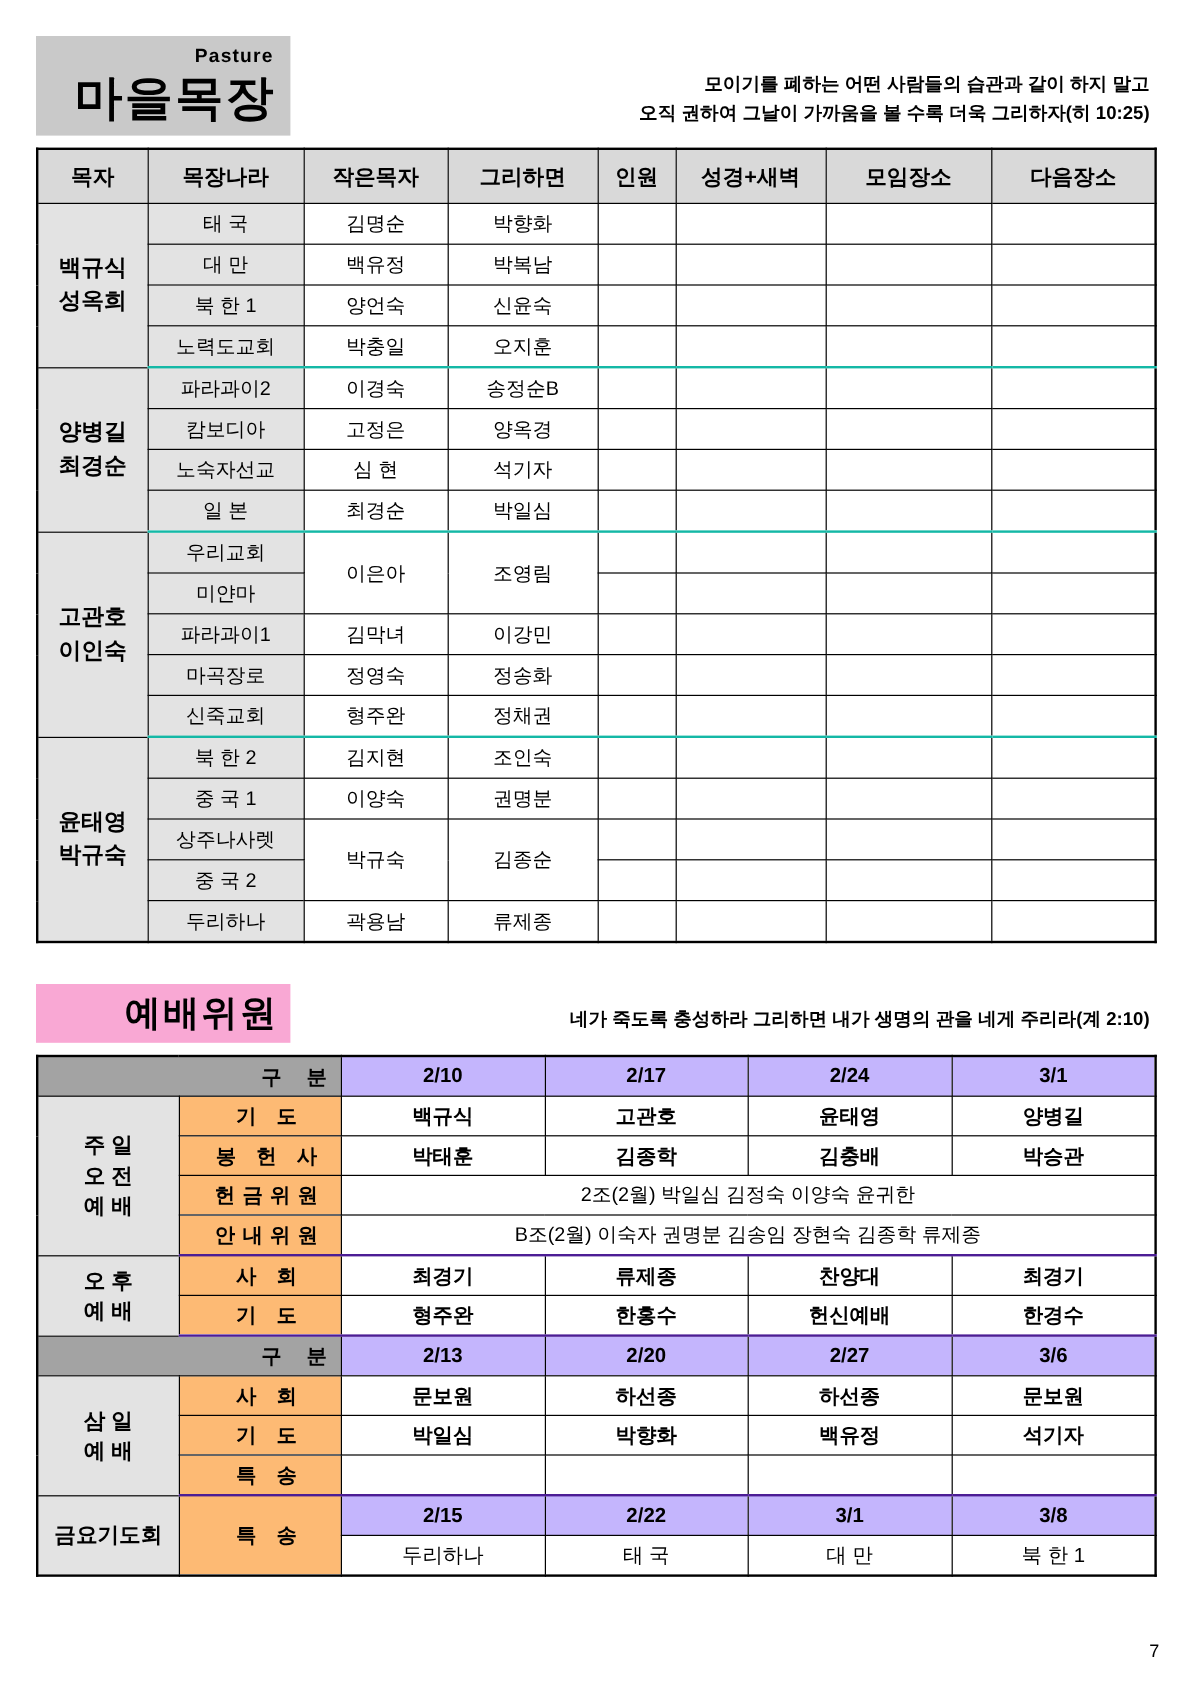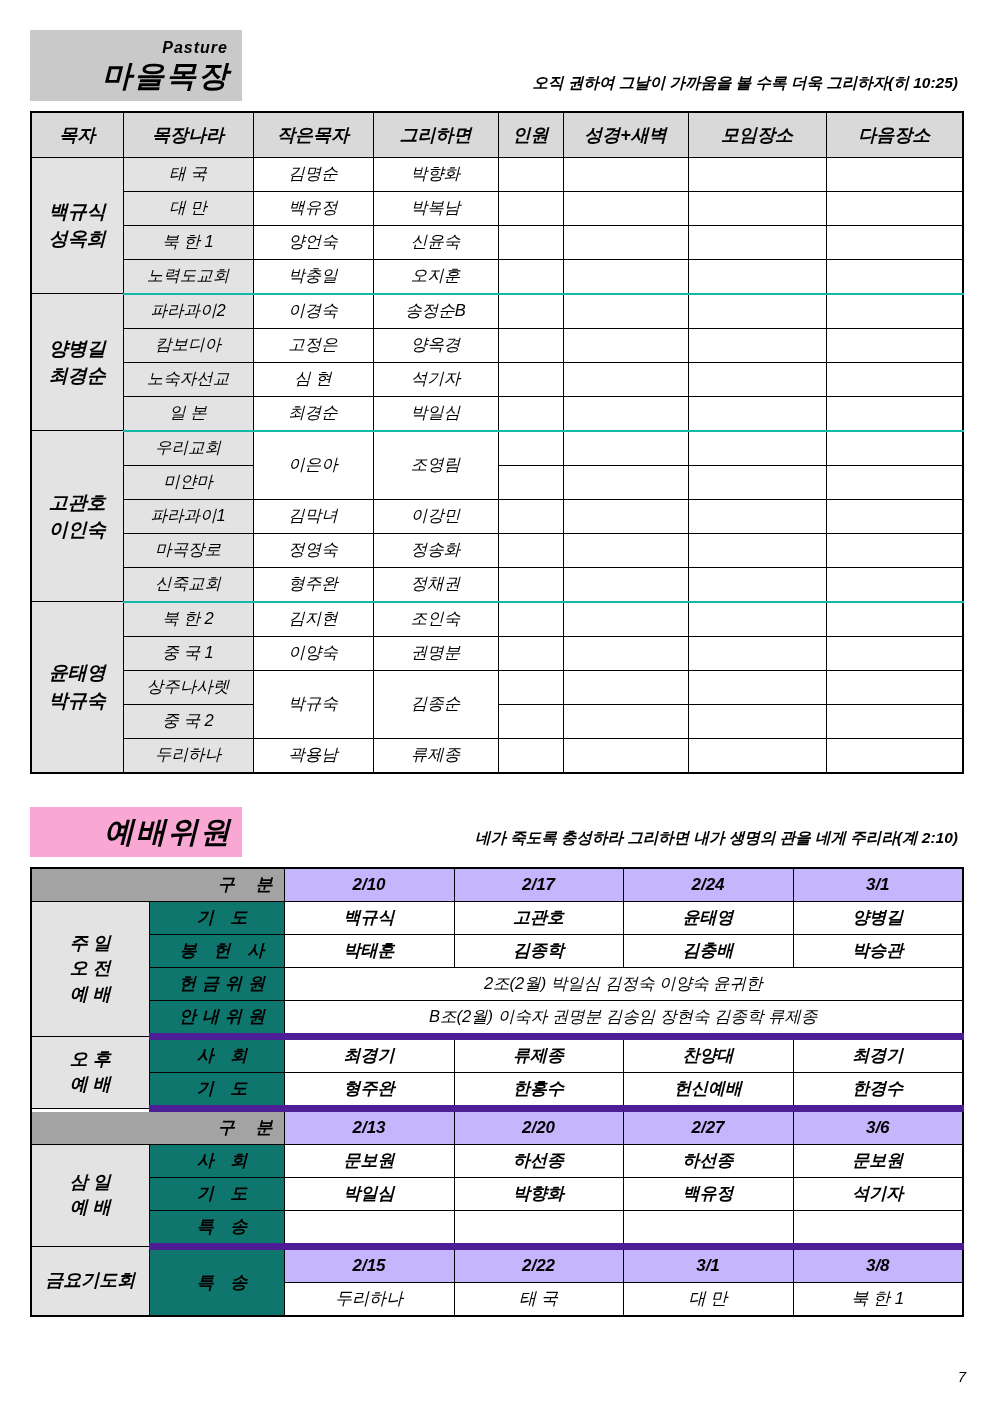--- a/index.html
+++ b/index.html
@@ -13,21 +13,20 @@
     font-family: "Liberation Sans", sans-serif;
     color: #000;
     position: relative;
   }
   .page {
     width: 992px;
     height: 1403px;
     box-sizing: border-box;
     padding: 30px 30px 0 30px;
     position: relative;
-    font-style: italic;
   }
 
   
   .sec1-head {
     display: flex;
     align-items: flex-end;
     margin-bottom: 10px;
   }
   .sec1-title-box {
     width: 212px;
@@ -37,21 +36,21 @@
     box-sizing: border-box;
   }
   .sec1-title-en {
     font-size: 16px;
     font-weight: bold;
     letter-spacing: 1px;
     line-height: 1.2;
     padding-right: 4px;
   }
   .sec1-title-ko {
-    font-size: 30px;
+    font-size: 40px;
     font-weight: bold;
     letter-spacing: 2px;
     line-height: 1.25;
     padding-right: 2px;
   }
   .sec1-verse {
     flex: 1;
     text-align: right;
     font-size: 15.5px;
     font-weight: bold;
@@ -152,50 +151,51 @@
     text-indent: 8px;
     text-align: right;
   }
   .tbl2 td.rowlabel {
     background: #e3e3e3;
     font-weight: bold;
     font-size: 18px;
     line-height: 1.4;
   }
   .tbl2 td.sublabel {
-    background: #0f766e;
+    background: #fdba74;
     font-weight: bold;
     font-size: 17px;
     letter-spacing: 6px;
     text-indent: 6px;
     padding-left: 14px;
   }
   .tbl2 td.val { font-weight: bold; }
   .tbl2 td.wide { text-align: center; font-weight: normal; font-size: 16.5px; }
-  .tbl2 td.thickbottom { border-bottom: 7px solid #4c1d95; }
+  .tbl2 td.thickbottom { border-bottom: 2px solid #4c1d95; }
   .tbl2 td.date { font-weight: bold; font-size: 17px; }
 
   .pagenum {
     position: absolute;
     right: 26px;
     bottom: 18px;
     font-size: 15px;
   }
 </style>
 </head>
 <body>
 
 <div class="page">
 
   <div class="sec1-head">
     <div class="sec1-title-box">
       <div class="sec1-title-en">Pasture</div>
       <div class="sec1-title-ko">마을목장</div>
     </div>
     <div class="sec1-verse">
+      <div>모이기를 폐하는 어떤 사람들의 습관과 같이 하지 말고</div>
       <div>오직 권하여 그날이 가까움을 볼 수록 더욱 그리하자(히 10:25)</div>
     </div>
   </div>
 
   <table class="tbl1">
     <colgroup>
       <col style="width:92px">
       <col style="width:130px">
       <col style="width:120px">
       <col style="width:125px">

